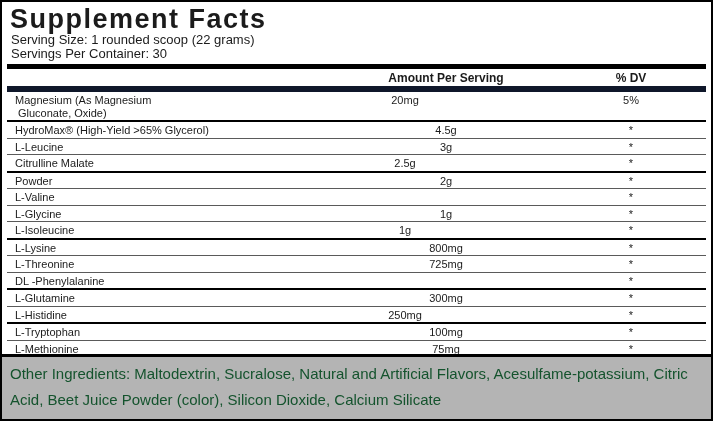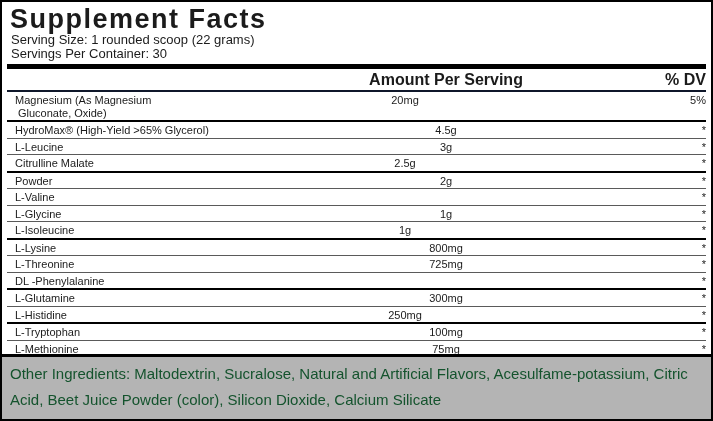--- a/index.html
+++ b/index.html
@@ -39,38 +39,38 @@
     line-height: 1.08;
     padding-left: 4px;
   }
   .thick-bar {
     border-top: 5px solid #000;
     margin-top: 3px;
   }
   .header-row {
     display: flex;
     align-items: center;
-    font-size: 16px;
+    font-size: 12px;
     font-weight: bold;
     padding: 2px 0 1px 0;
-    border-bottom: 2px solid #0f172a;
+    border-bottom: 6px solid #0f172a;
   }
   .col-name {
     flex: 1;
     padding-left: 8px;
     min-width: 0;
   }
   .col-amount {
     width: 220px;
     text-align: center;
     flex-shrink: 0;
   }
   .col-dv {
     width: 150px;
-    text-align: right;
+    text-align: center;
     flex-shrink: 0;
   }
   .row {
     display: flex;
     align-items: flex-start;
     font-size: 11px;
     line-height: 12.5px;
     padding: 2px 0 1px 0;
   }
   .row .name2 {

